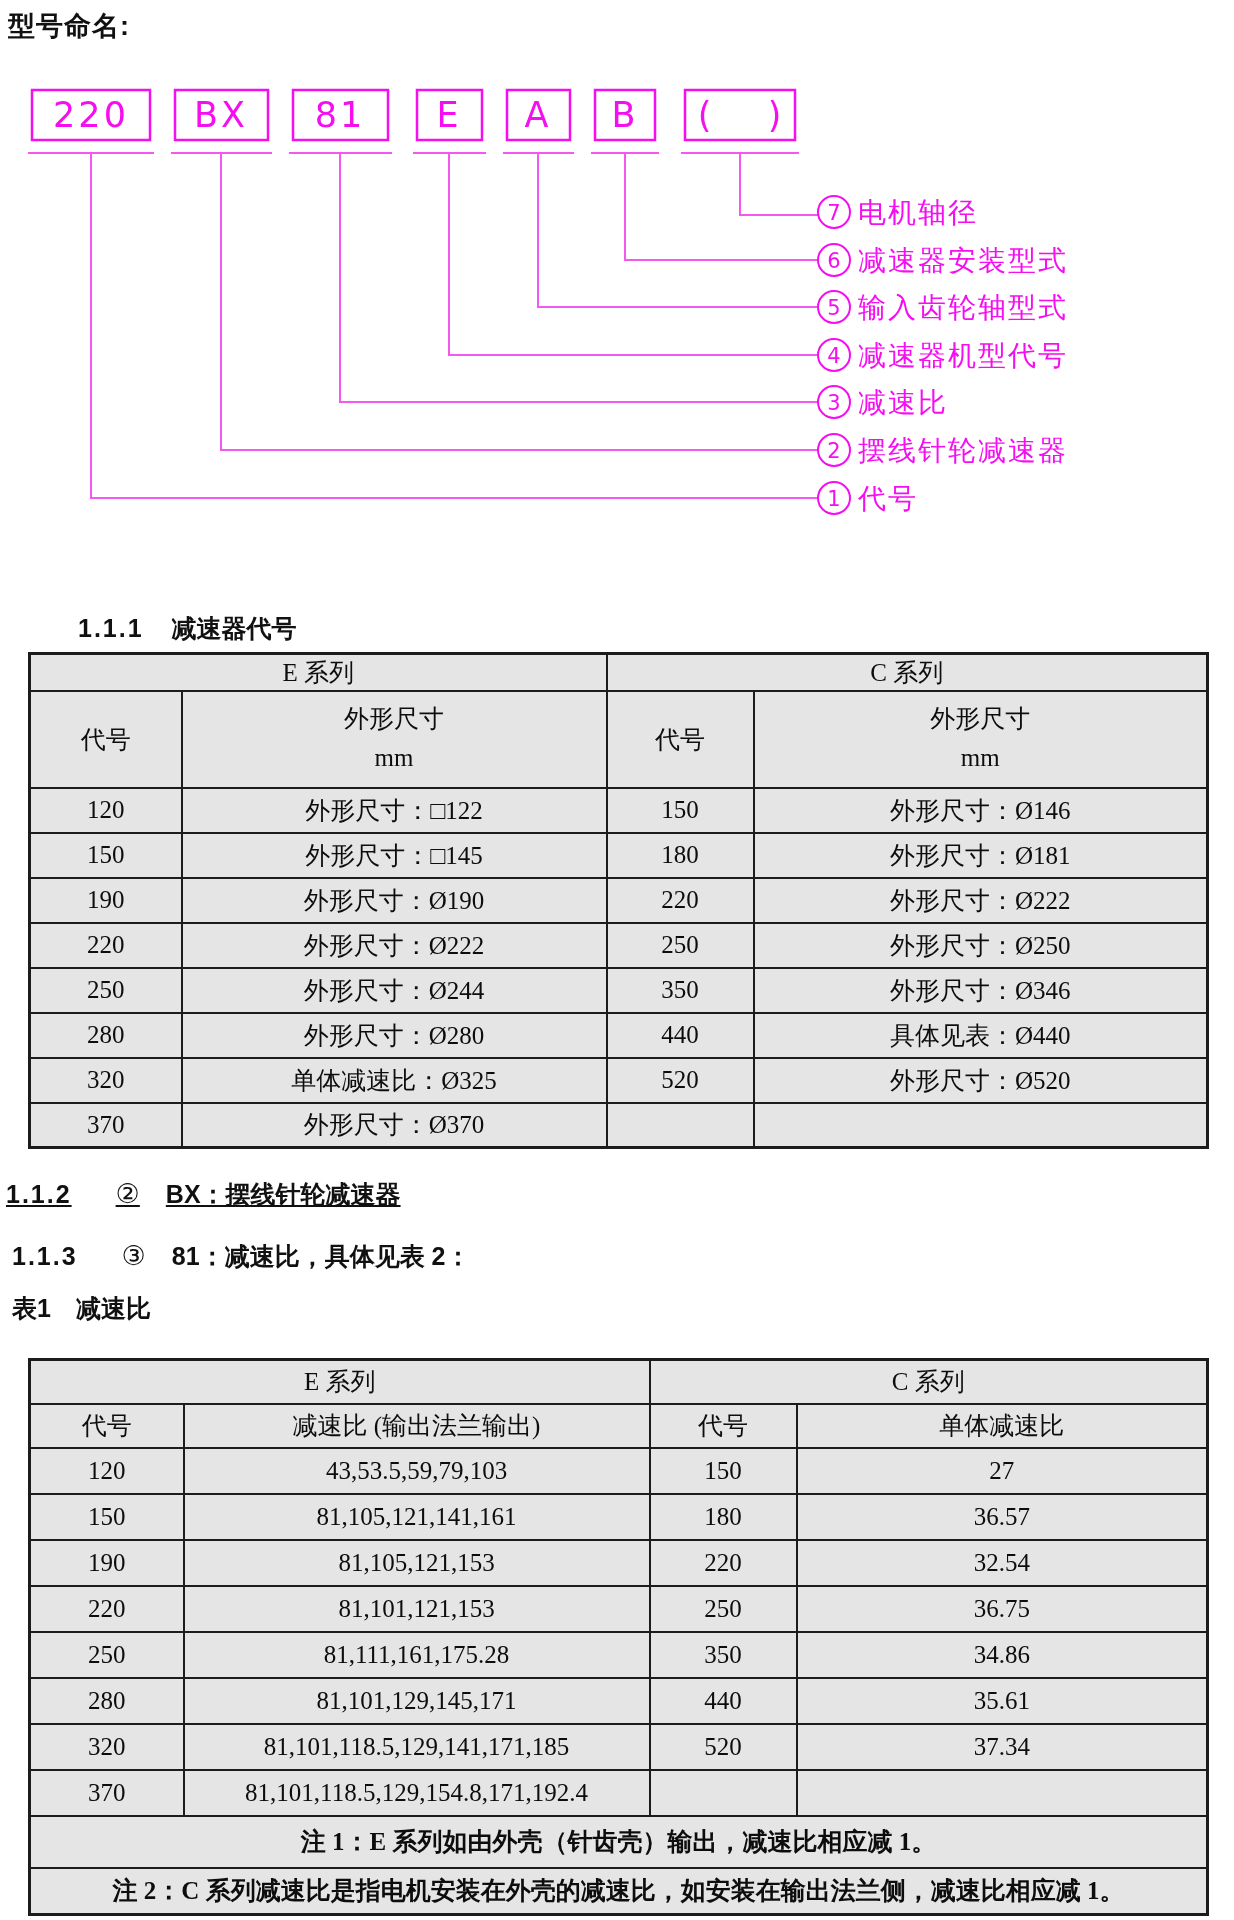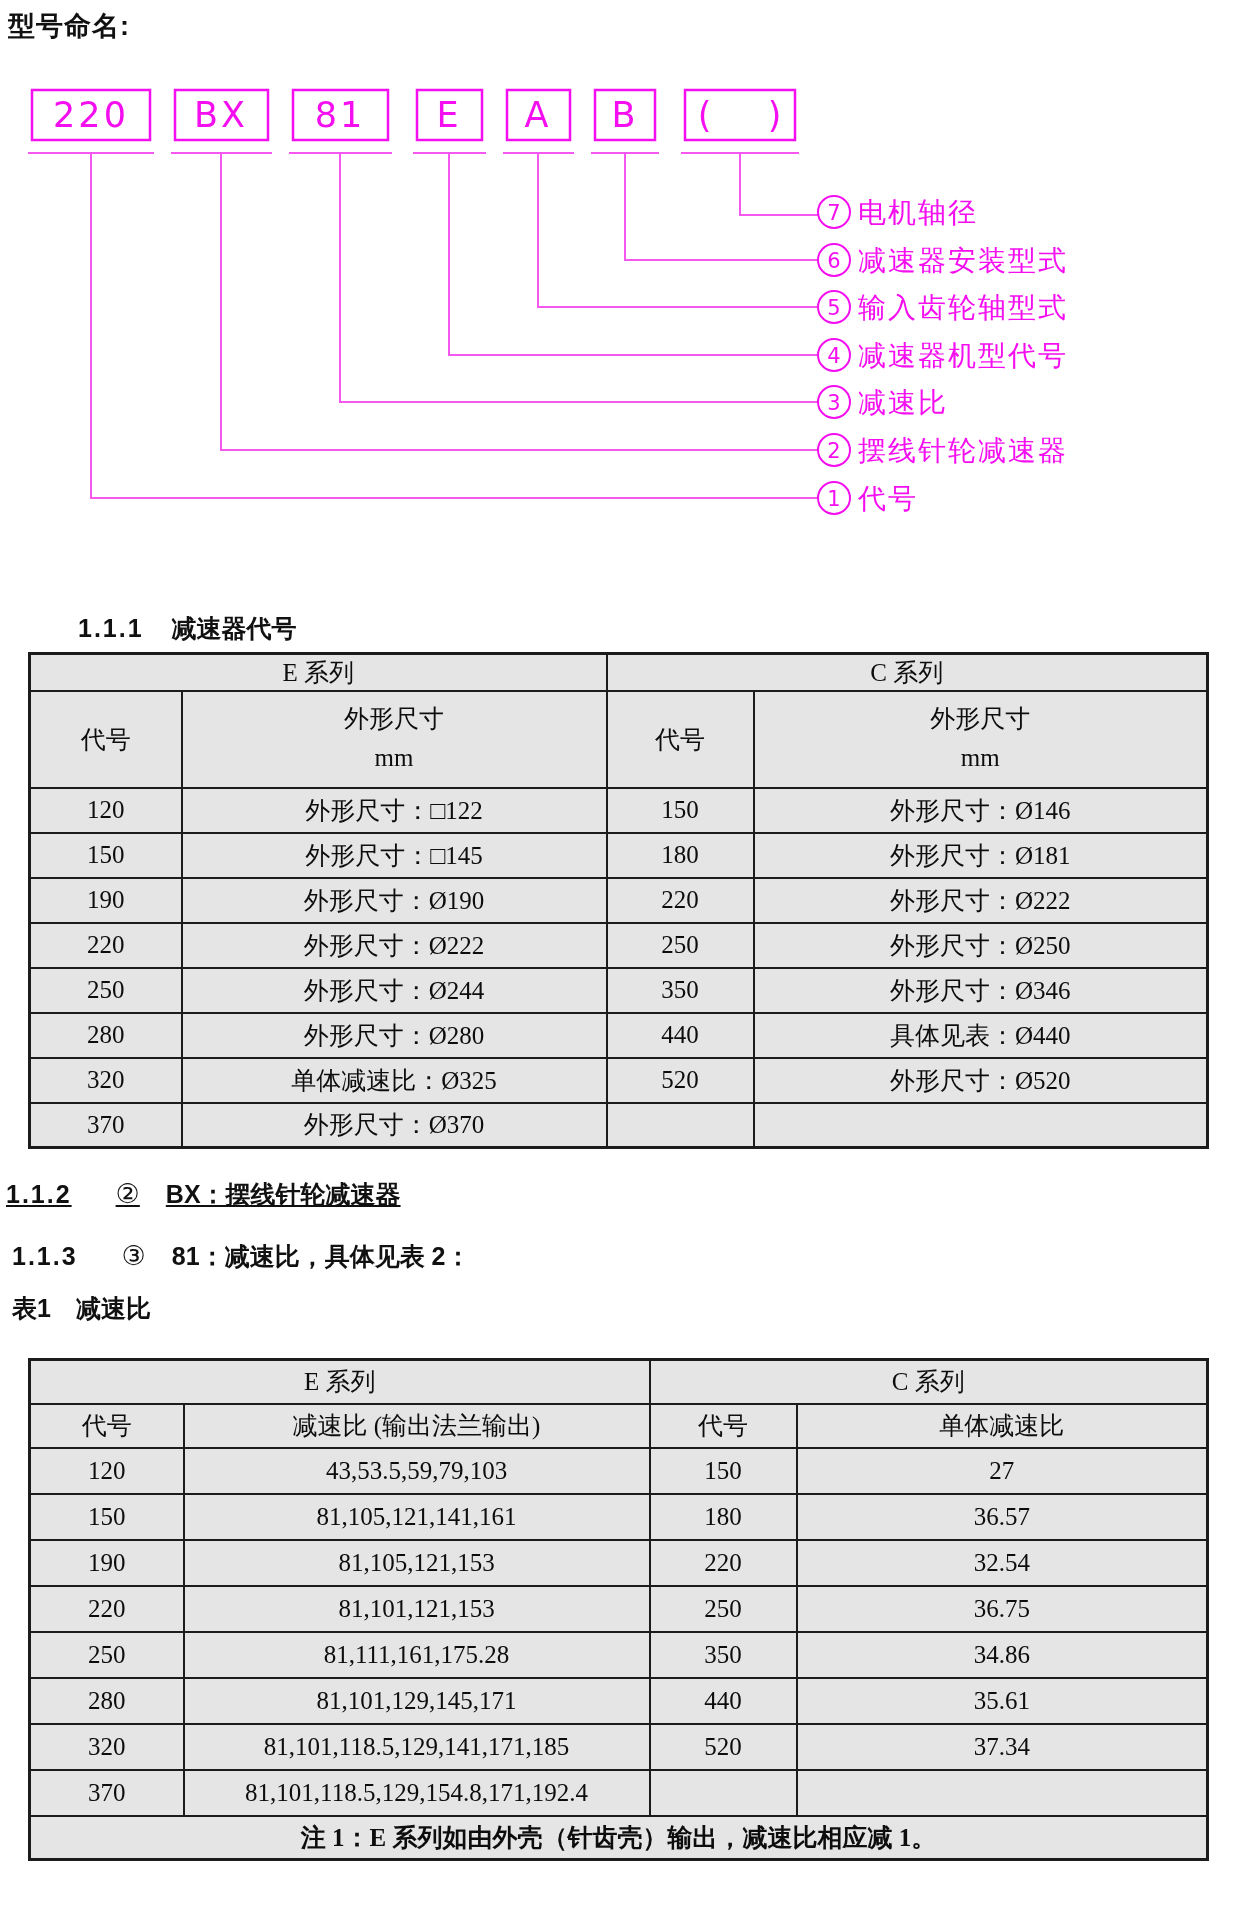--- a/index.html
+++ b/index.html
@@ -271,18 +271,21 @@
           <td class="leftcell">81,101,118.5,129,141,171,185</td>
     <td>520</td>
           <td>37.34</td>
   </tr>
   <tr style="height:46px">
     <td>370</td>
           <td class="leftcell">81,101,118.5,129,154.8,171,192.4</td>
     <td></td>
           <td></td>
   </tr>
-  <tr style="height:44px">
+  <tr style="height:52px">
     <td colspan="4" class="note">注 1：E 系列如由外壳（针齿壳）输出，减速比相应减 1。</td>
+  </tr>
+  <tr style="height:47px">
+    <td colspan="4" class="note">注 2：C 系列减速比是指电机安装在外壳的减速比，如安装在输出法兰侧，减速比相应减 1。</td>
   </tr>
 </tbody>
     </table>
 </div>
 
 </body></html>

